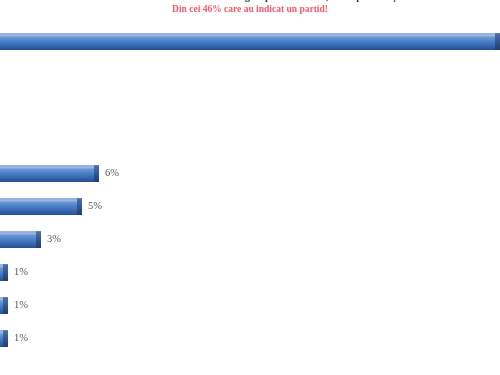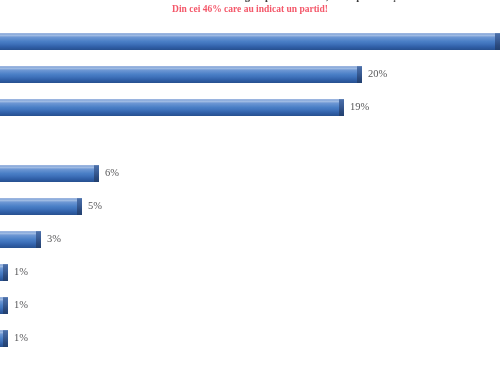--- a/index.html
+++ b/index.html
@@ -116,34 +116,20 @@
 
   <div id="subtitle">Din cei 46% care au indicat un partid!</div>
 
   <div id="plot">
       <div class="row" style="top: 2px;">
         <div class="bar-wrap" style="width: 500px;">
           <div class="bar-body"></div>
           <div class="bar-cap"></div>
         </div>
       </div>
-      <div class="row" style="top: 35px;">
-        <div class="bar-wrap" style="width: 362px;">
-          <div class="bar-body"></div>
-          <div class="bar-cap"></div>
-        </div>
-        <div class="value-label" style="left: 368px;">20%</div>
-      </div>
-      <div class="row" style="top: 68px;">
-        <div class="bar-wrap" style="width: 344px;">
-          <div class="bar-body"></div>
-          <div class="bar-cap"></div>
-        </div>
-        <div class="value-label" style="left: 350px;">19%</div>
-      </div>
       <div class="row" style="top: 134px;">
         <div class="bar-wrap" style="width: 99px;">
           <div class="bar-body"></div>
           <div class="bar-cap"></div>
         </div>
         <div class="value-label" style="left: 105px;">6%</div>
       </div>
       <div class="row" style="top: 167px;">
         <div class="bar-wrap" style="width: 82px;">
           <div class="bar-body"></div>

